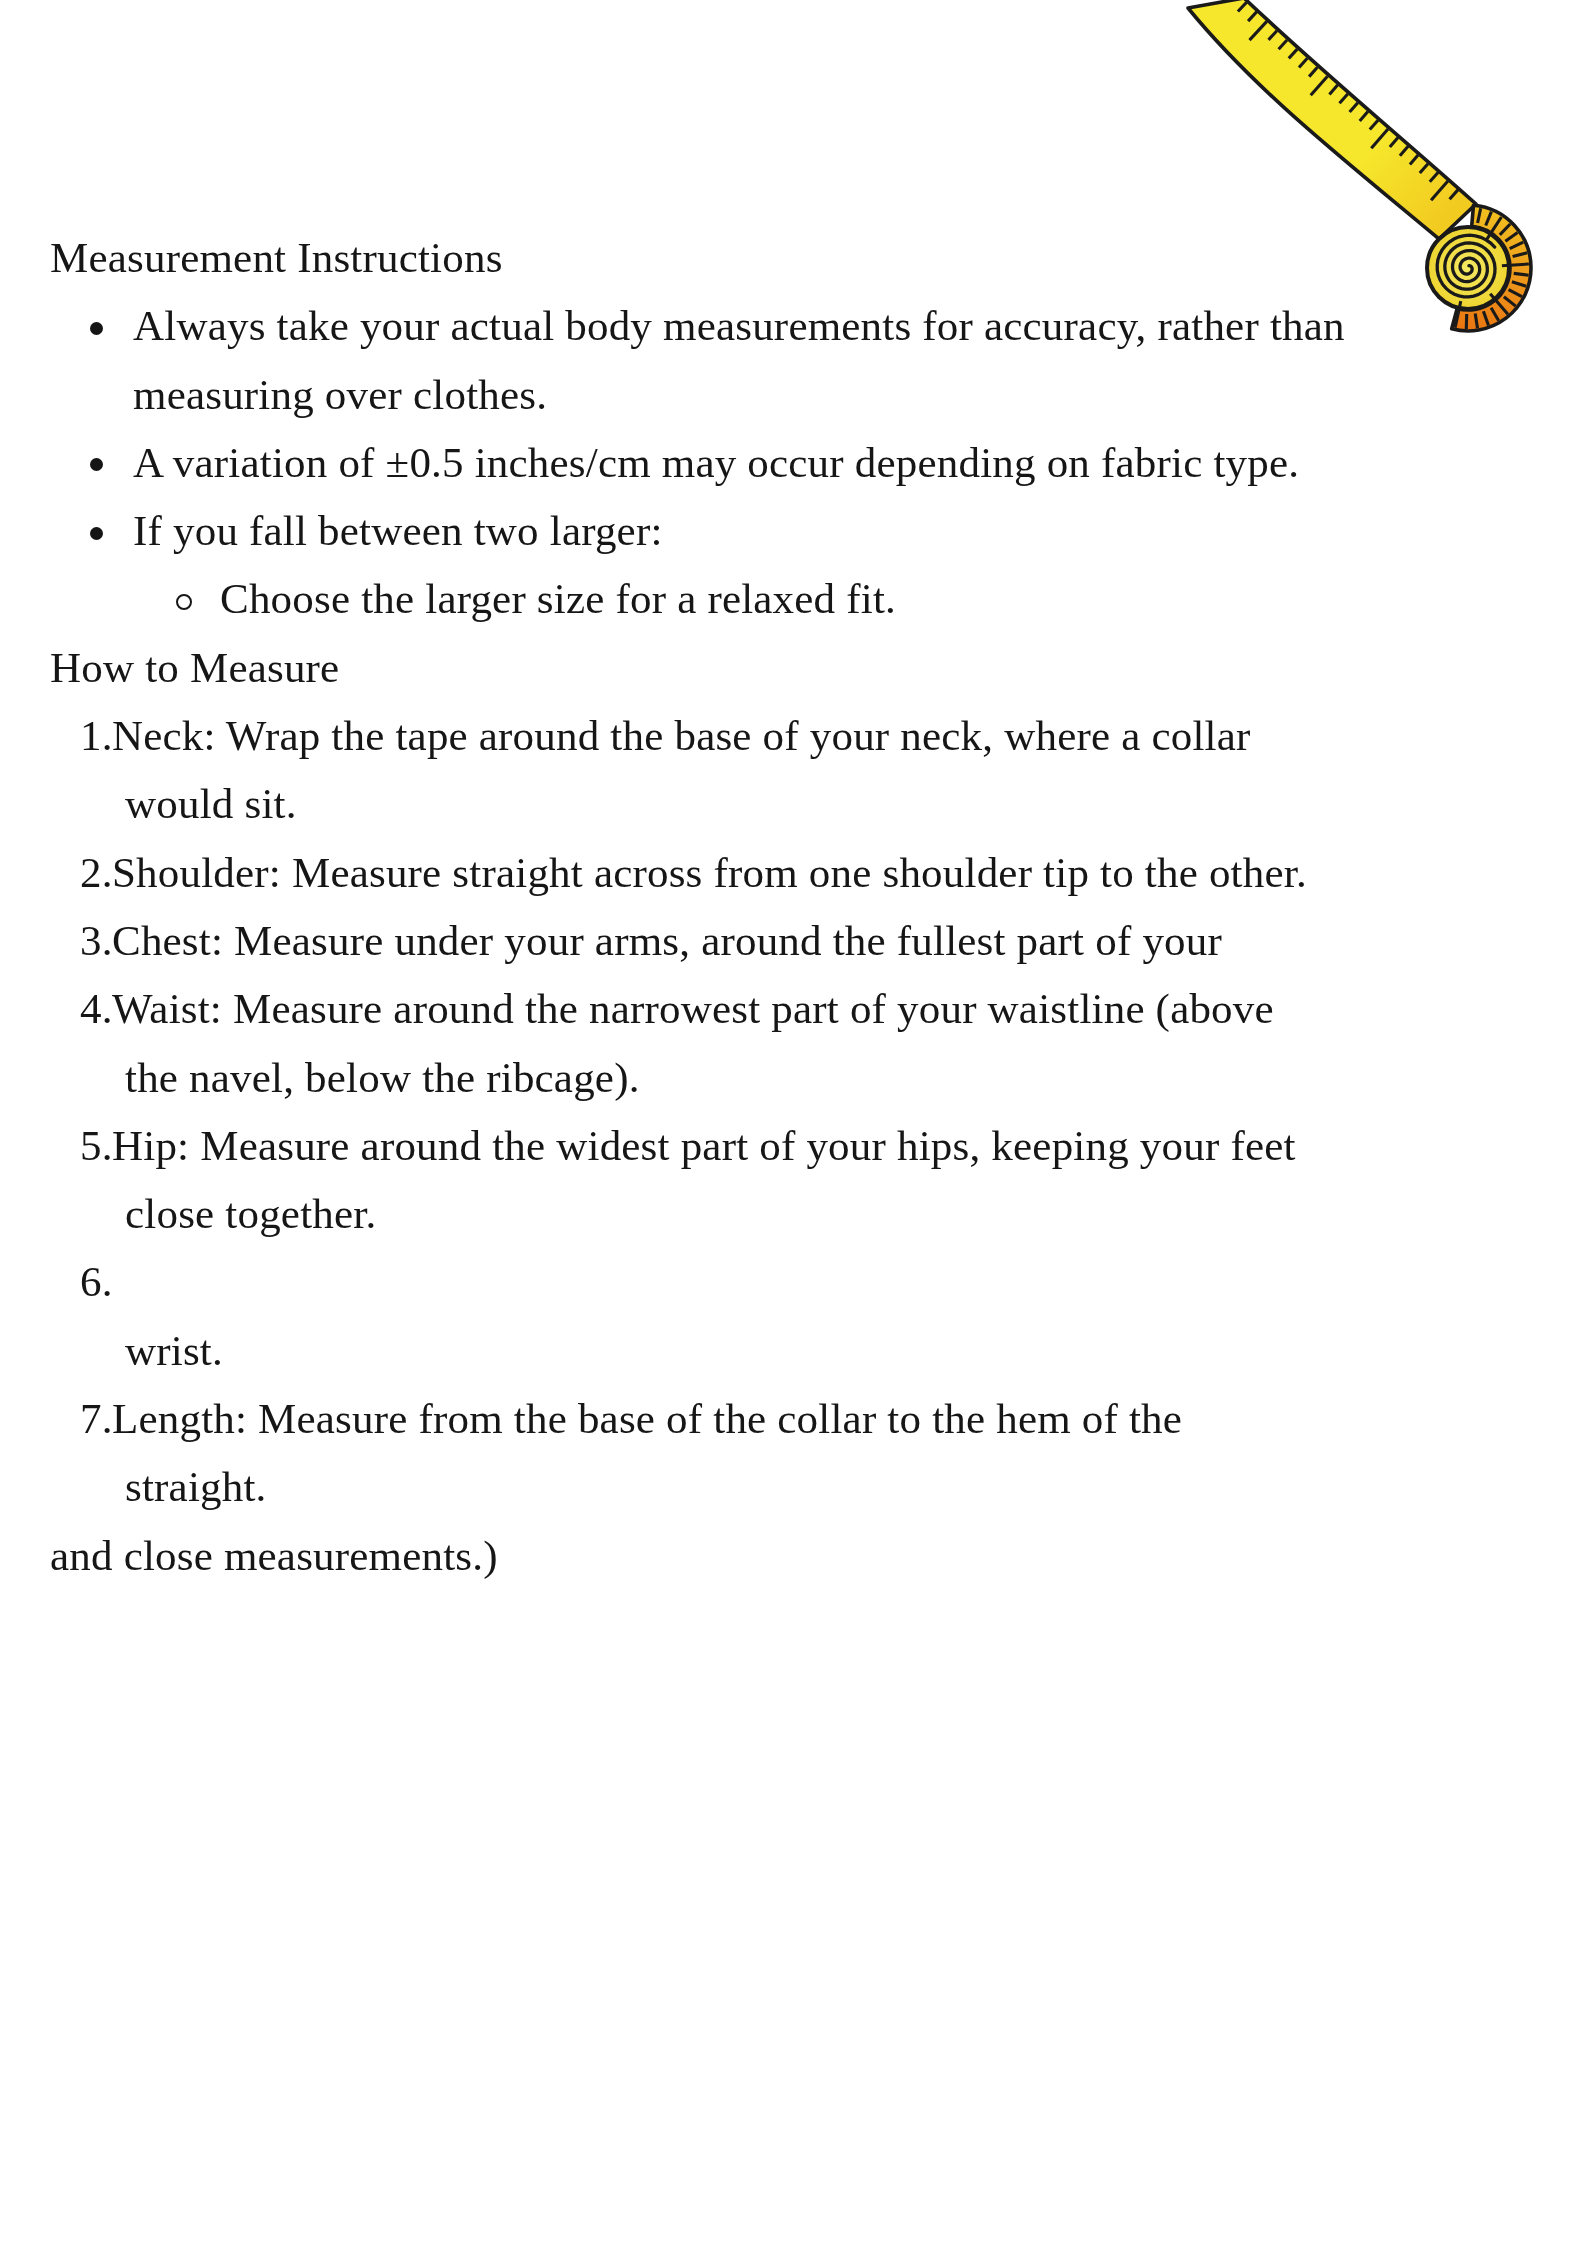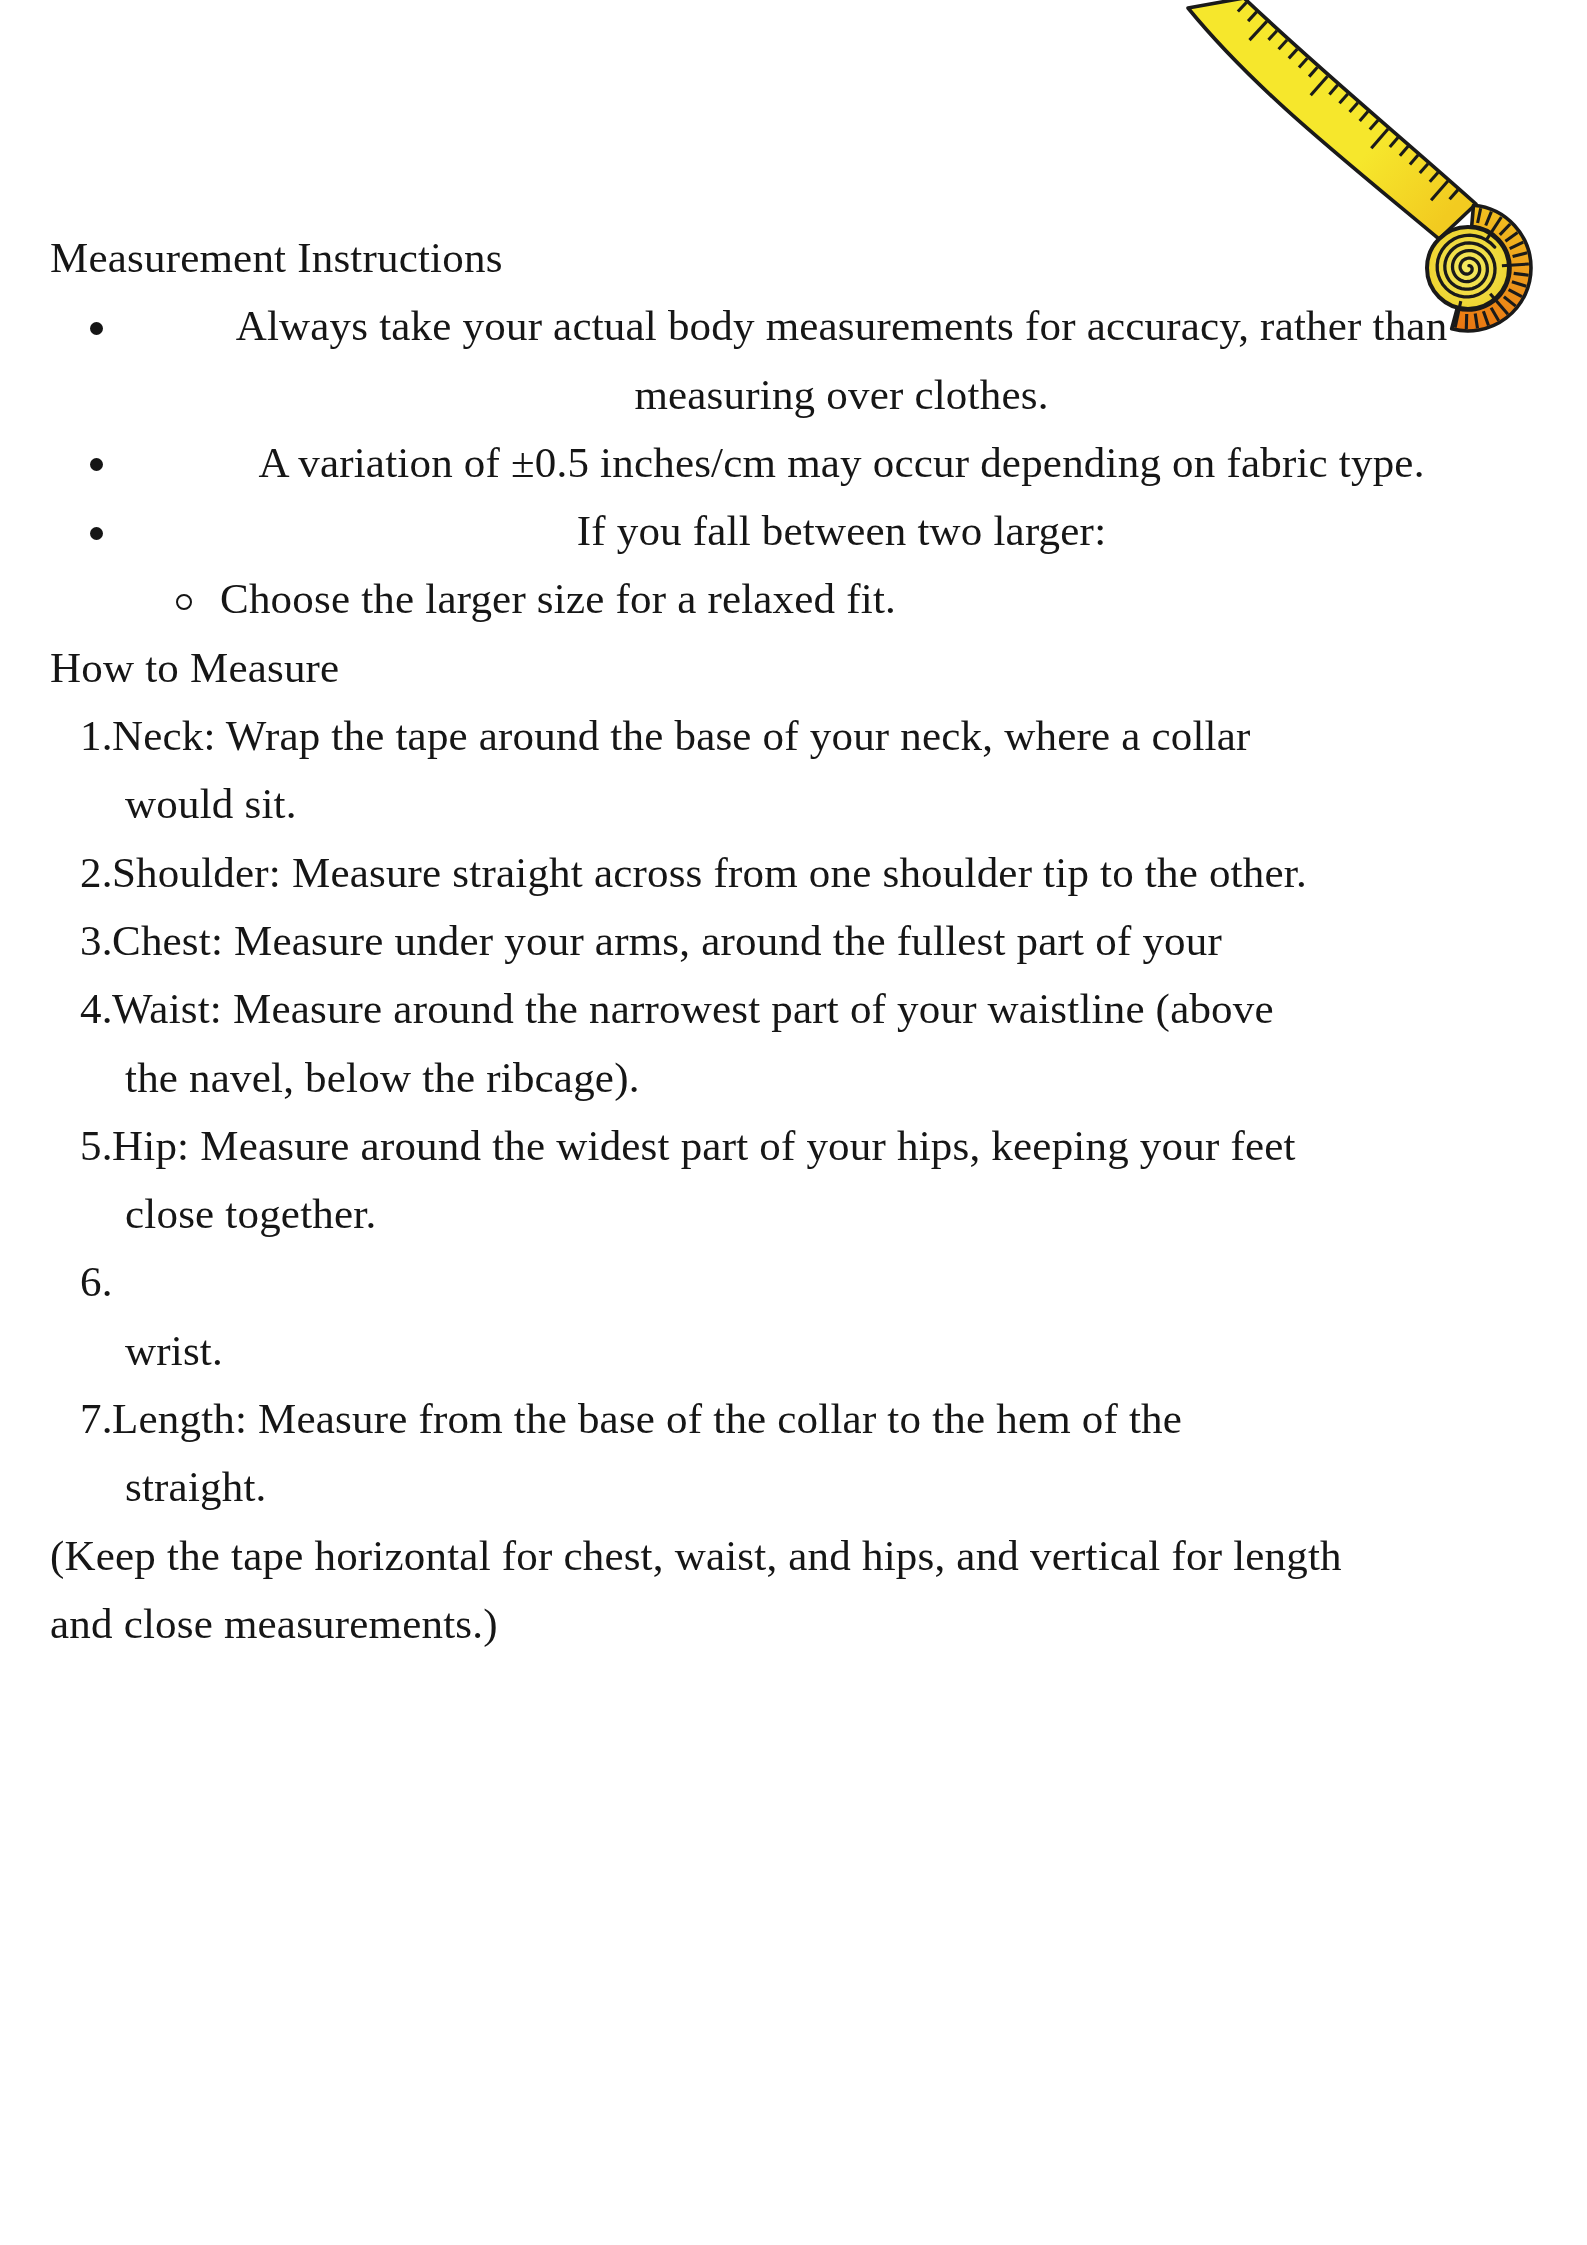--- a/index.html
+++ b/index.html
@@ -3,21 +3,21 @@
 <meta charset="utf-8">
 <style>
   html,body{margin:0;padding:0;}
   body{background:#ffffff;font-family:"Liberation Serif","DejaVu Serif",serif;}
   .page{position:relative;width:1587px;height:2245px;background:#ffffff;overflow:hidden;}
   .tape{position:absolute;left:1170px;top:-10px;width:400px;height:352px;z-index:2;}
   .content{position:absolute;left:50px;top:224px;width:1500px;z-index:1;
            font-size:43px;color:#161616;letter-spacing:0.2px;}
   .line{position:relative;height:68.3px;line-height:68.3px;white-space:nowrap;}
   .r-plain{padding-left:0;}
-  .r-b1{padding-left:83px;text-align:center;}
+  .r-b1{padding-left:83px;}
   .r-b2{padding-left:170px;}
   .r-nf{padding-left:62px;}
   .r-nc{padding-left:75px;}
   .txt{display:inline;}
   .dot{position:absolute;left:40px;top:29.5px;width:13px;height:13px;border-radius:50%;background:#151515;}
   .ring{position:absolute;left:126px;top:29px;width:16px;height:16px;border-radius:50%;
         border:2.8px solid #151515;box-sizing:border-box;background:transparent;}
   .num{position:absolute;left:30px;top:0;}
 </style>
 </head>
@@ -102,16 +102,15 @@
       <div class="line r-nf"><span class="num">2.</span><span class="txt">Shoulder: Measure straight across from one shoulder tip to the other.</span></div>
       <div class="line r-nf"><span class="num">3.</span><span class="txt">Chest: Measure under your arms, around the fullest part of your</span></div>
       <div class="line r-nf"><span class="num">4.</span><span class="txt">Waist: Measure around the narrowest part of your waistline (above</span></div>
       <div class="line r-nc"><span class="txt">the navel, below the ribcage).</span></div>
       <div class="line r-nf"><span class="num">5.</span><span class="txt">Hip: Measure around the widest part of your hips, keeping your feet</span></div>
       <div class="line r-nc"><span class="txt">close together.</span></div>
       <div class="line r-nf"><span class="num">6.</span></div>
       <div class="line r-nc"><span class="txt">wrist.</span></div>
       <div class="line r-nf"><span class="num">7.</span><span class="txt">Length: Measure from the base of the collar to the hem of the</span></div>
       <div class="line r-nc"><span class="txt">straight.</span></div>
-      <div class="line r-plain"><span class="txt">(Keep the tape horizontal for chest, waist, and hips, and vertical for length</span></div>
       <div class="line r-plain"><span class="txt">and close measurements.)</span></div>
     </div>
 </div>
 
 </body></html>

